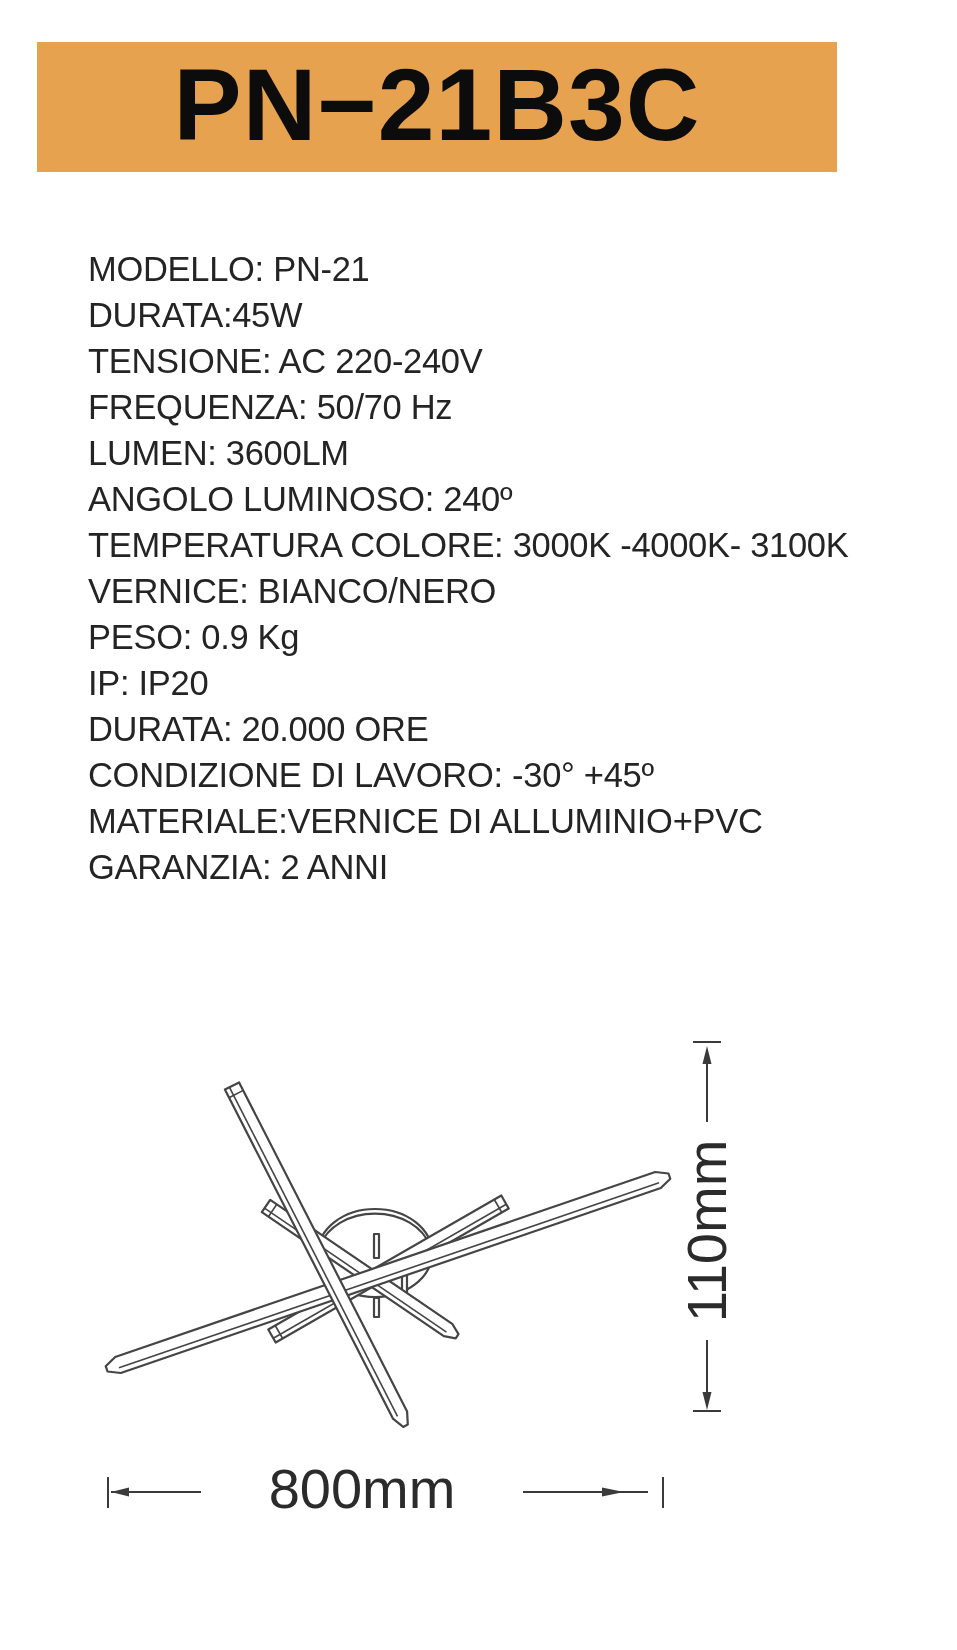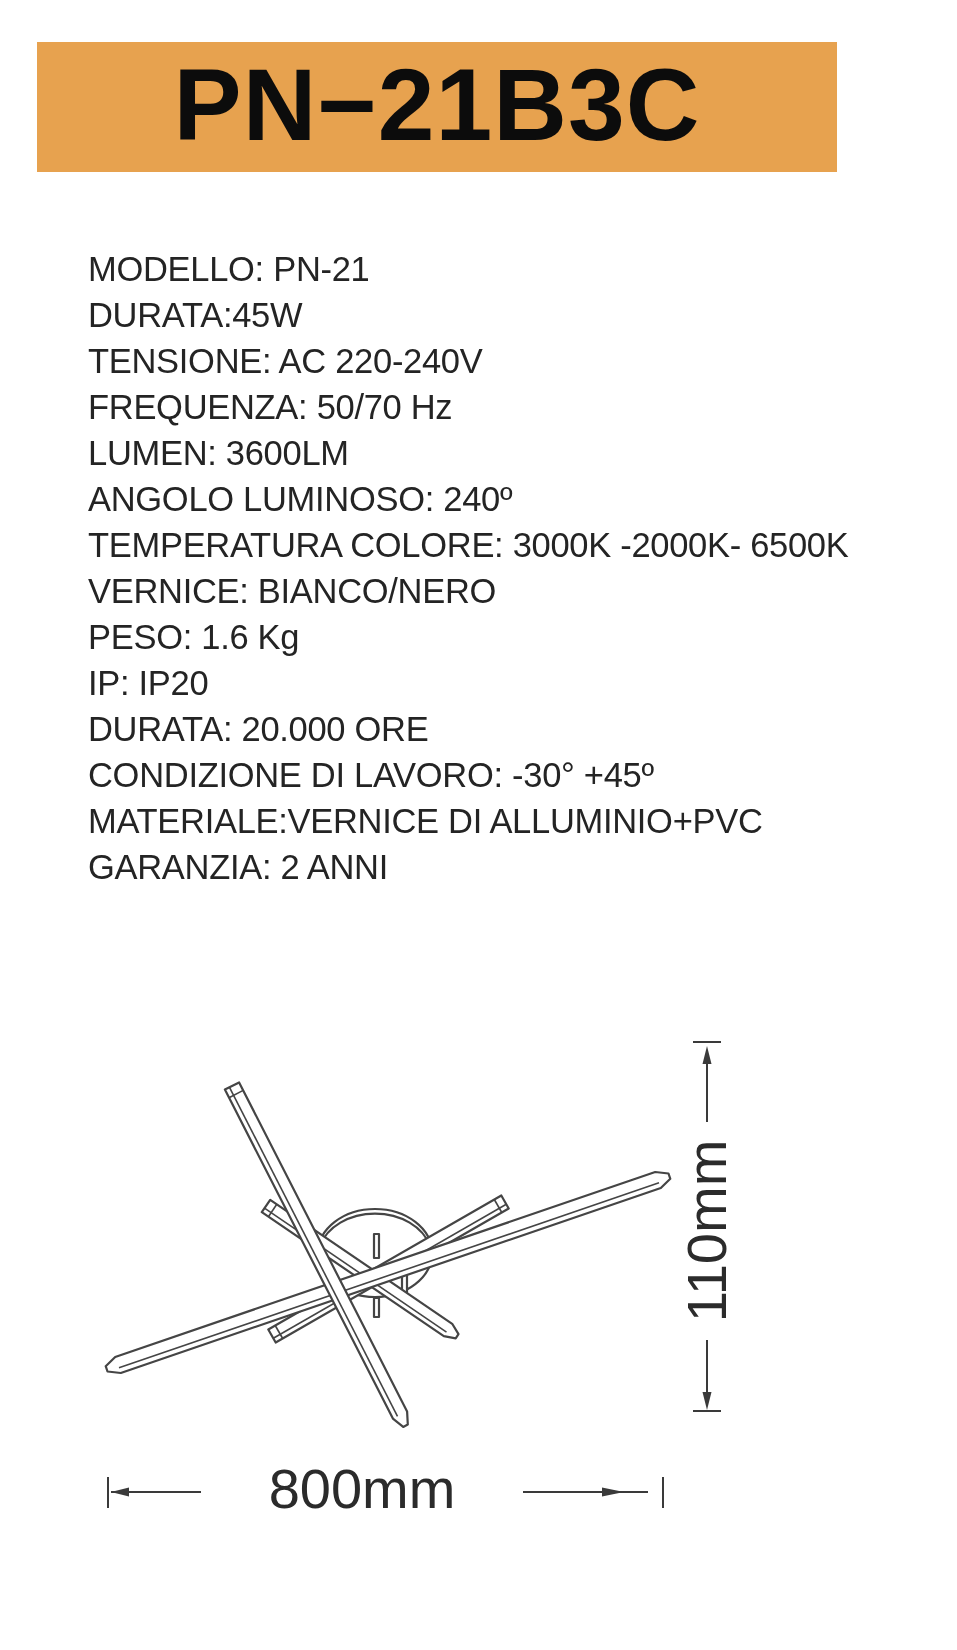--- a/index.html
+++ b/index.html
@@ -89,23 +89,23 @@
     <span class="title">PN−21B3C</span>
   </div>
 
   <div class="specs">
     <div>MODELLO: PN-21</div>
     <div>DURATA:45W</div>
     <div>TENSIONE: AC 220-240V</div>
     <div>FREQUENZA: 50/70 Hz</div>
     <div>LUMEN: 3600LM</div>
     <div>ANGOLO LUMINOSO: 240º</div>
-    <div>TEMPERATURA COLORE: 3000K -2000K- 6500K</div>
+    <div>TEMPERATURA COLORE: 3000K -4000K- 3100K</div>
     <div>VERNICE: BIANCO/NERO</div>
-    <div>PESO: 1.6 Kg</div>
+    <div>PESO: 0.9 Kg</div>
     <div>IP: IP20</div>
     <div>DURATA: 20.000 ORE</div>
     <div>CONDIZIONE DI LAVORO: -30° +45º</div>
     <div>MATERIALE:VERNICE DI ALLUMINIO+PVC</div>
     <div>GARANZIA: 2 ANNI</div>
   </div>
 
   <svg class="diagram" viewBox="0 0 957 1650">
 
     <g>

